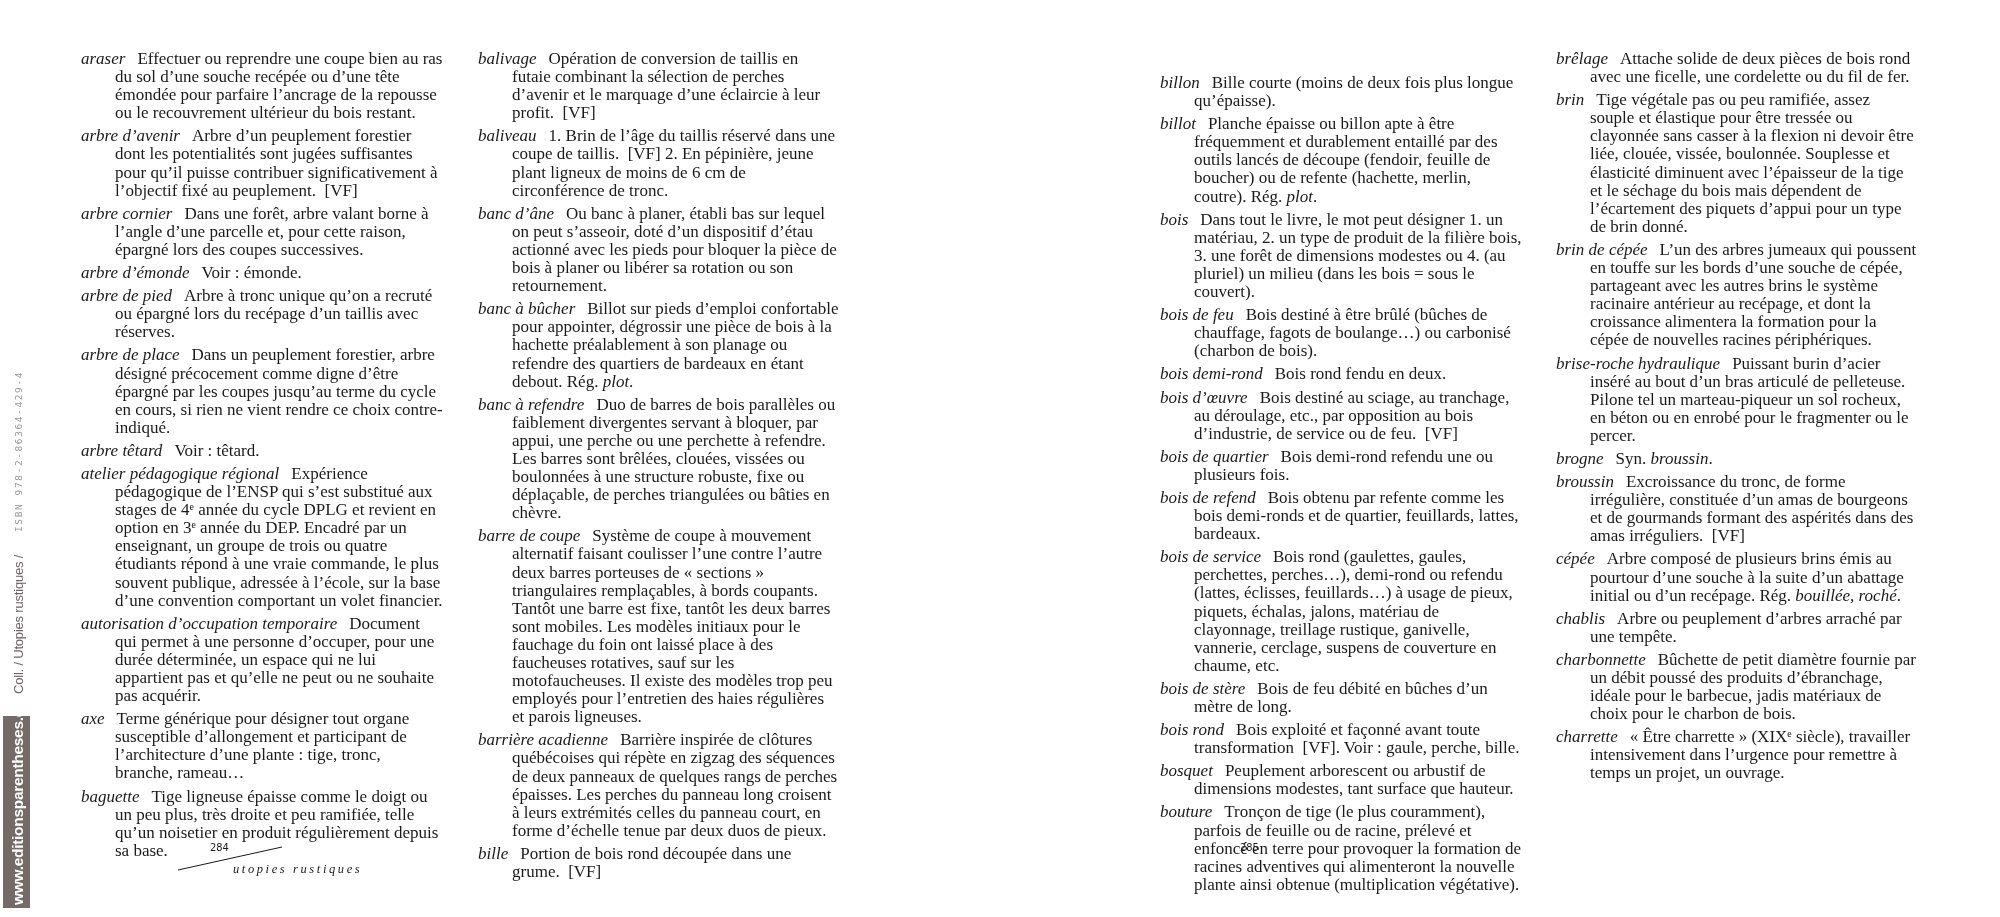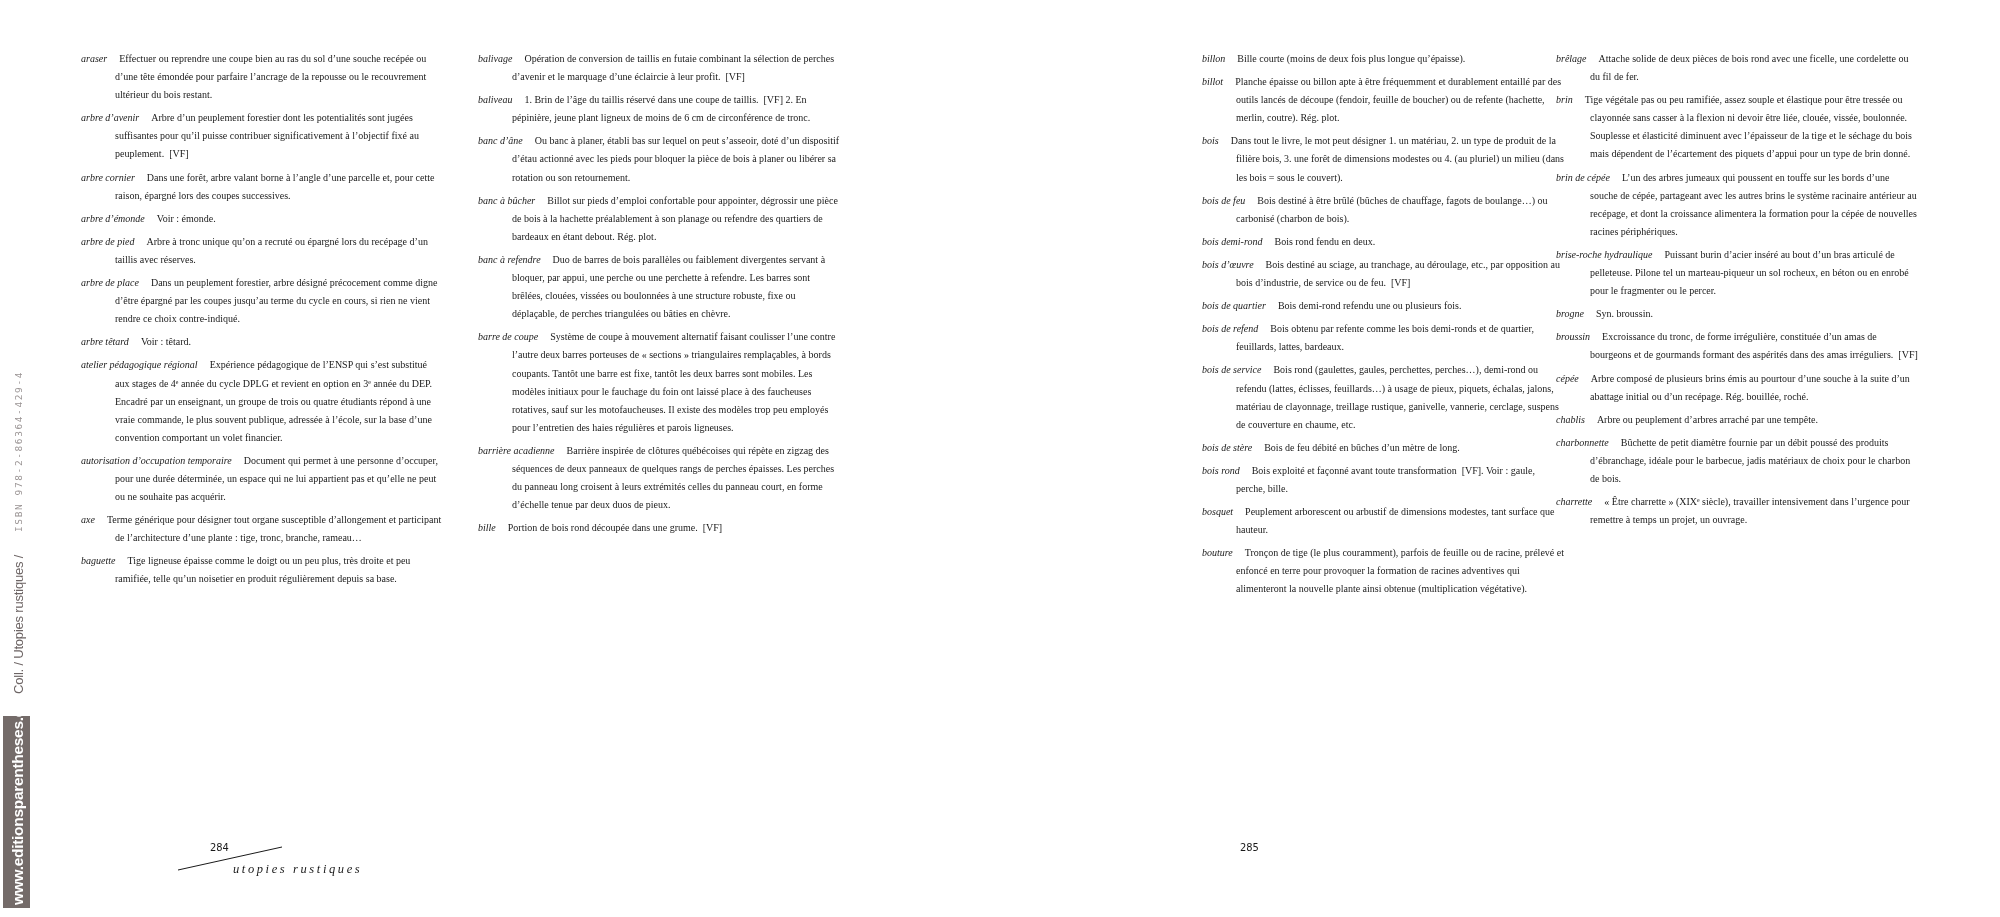--- a/index.html
+++ b/index.html
@@ -2,31 +2,31 @@
 <html><head>
 <meta charset="utf-8">
 <style>
   html, body { margin: 0; padding: 0; }
   body {
     width: 2000px; height: 917px; background: #ffffff; position: relative; overflow: hidden;
     font-family: "Liberation Serif", "DejaVu Serif", serif; color: #1a1a1a;
   }
   .col {
     position: absolute; top: 50px; width: 362px;
-    font-size: 10px; line-height: 18.1px;
+    font-size: 17px; line-height: 18.1px;
   }
   #col1 { left: 81px; }
   #col2 { left: 478px; }
-  #col3 { left: 1202px; }
+  #col3 { left: 1160px; margin-top: 24px; }
   #col4 { left: 1556px; }
   .entry {
     padding-left: 34px; text-indent: -34px; margin: 0 0 5px 0;
   }
   .term { font-style: italic; margin-right: 12px; }
-  .em { }
+  .em { font-style: italic; }
   .sidebar-band {
     position: absolute; left: 3px; top: 716px; width: 27px; height: 192px;
     background: #746b69;
   }
   .vtext {
     position: absolute; transform-origin: left top; transform: rotate(-90deg);
     white-space: nowrap; font-family: "Liberation Sans", "DejaVu Sans", sans-serif;
   }
   #site-url { left: 9px; top: 905px; color: #ffffff; font-weight: bold; font-size: 15.5px; letter-spacing: -0.3px; }
   #collection-label { left: 11px; top: 694px; color: #6c6464; font-size: 13px; letter-spacing: -0.2px; }

